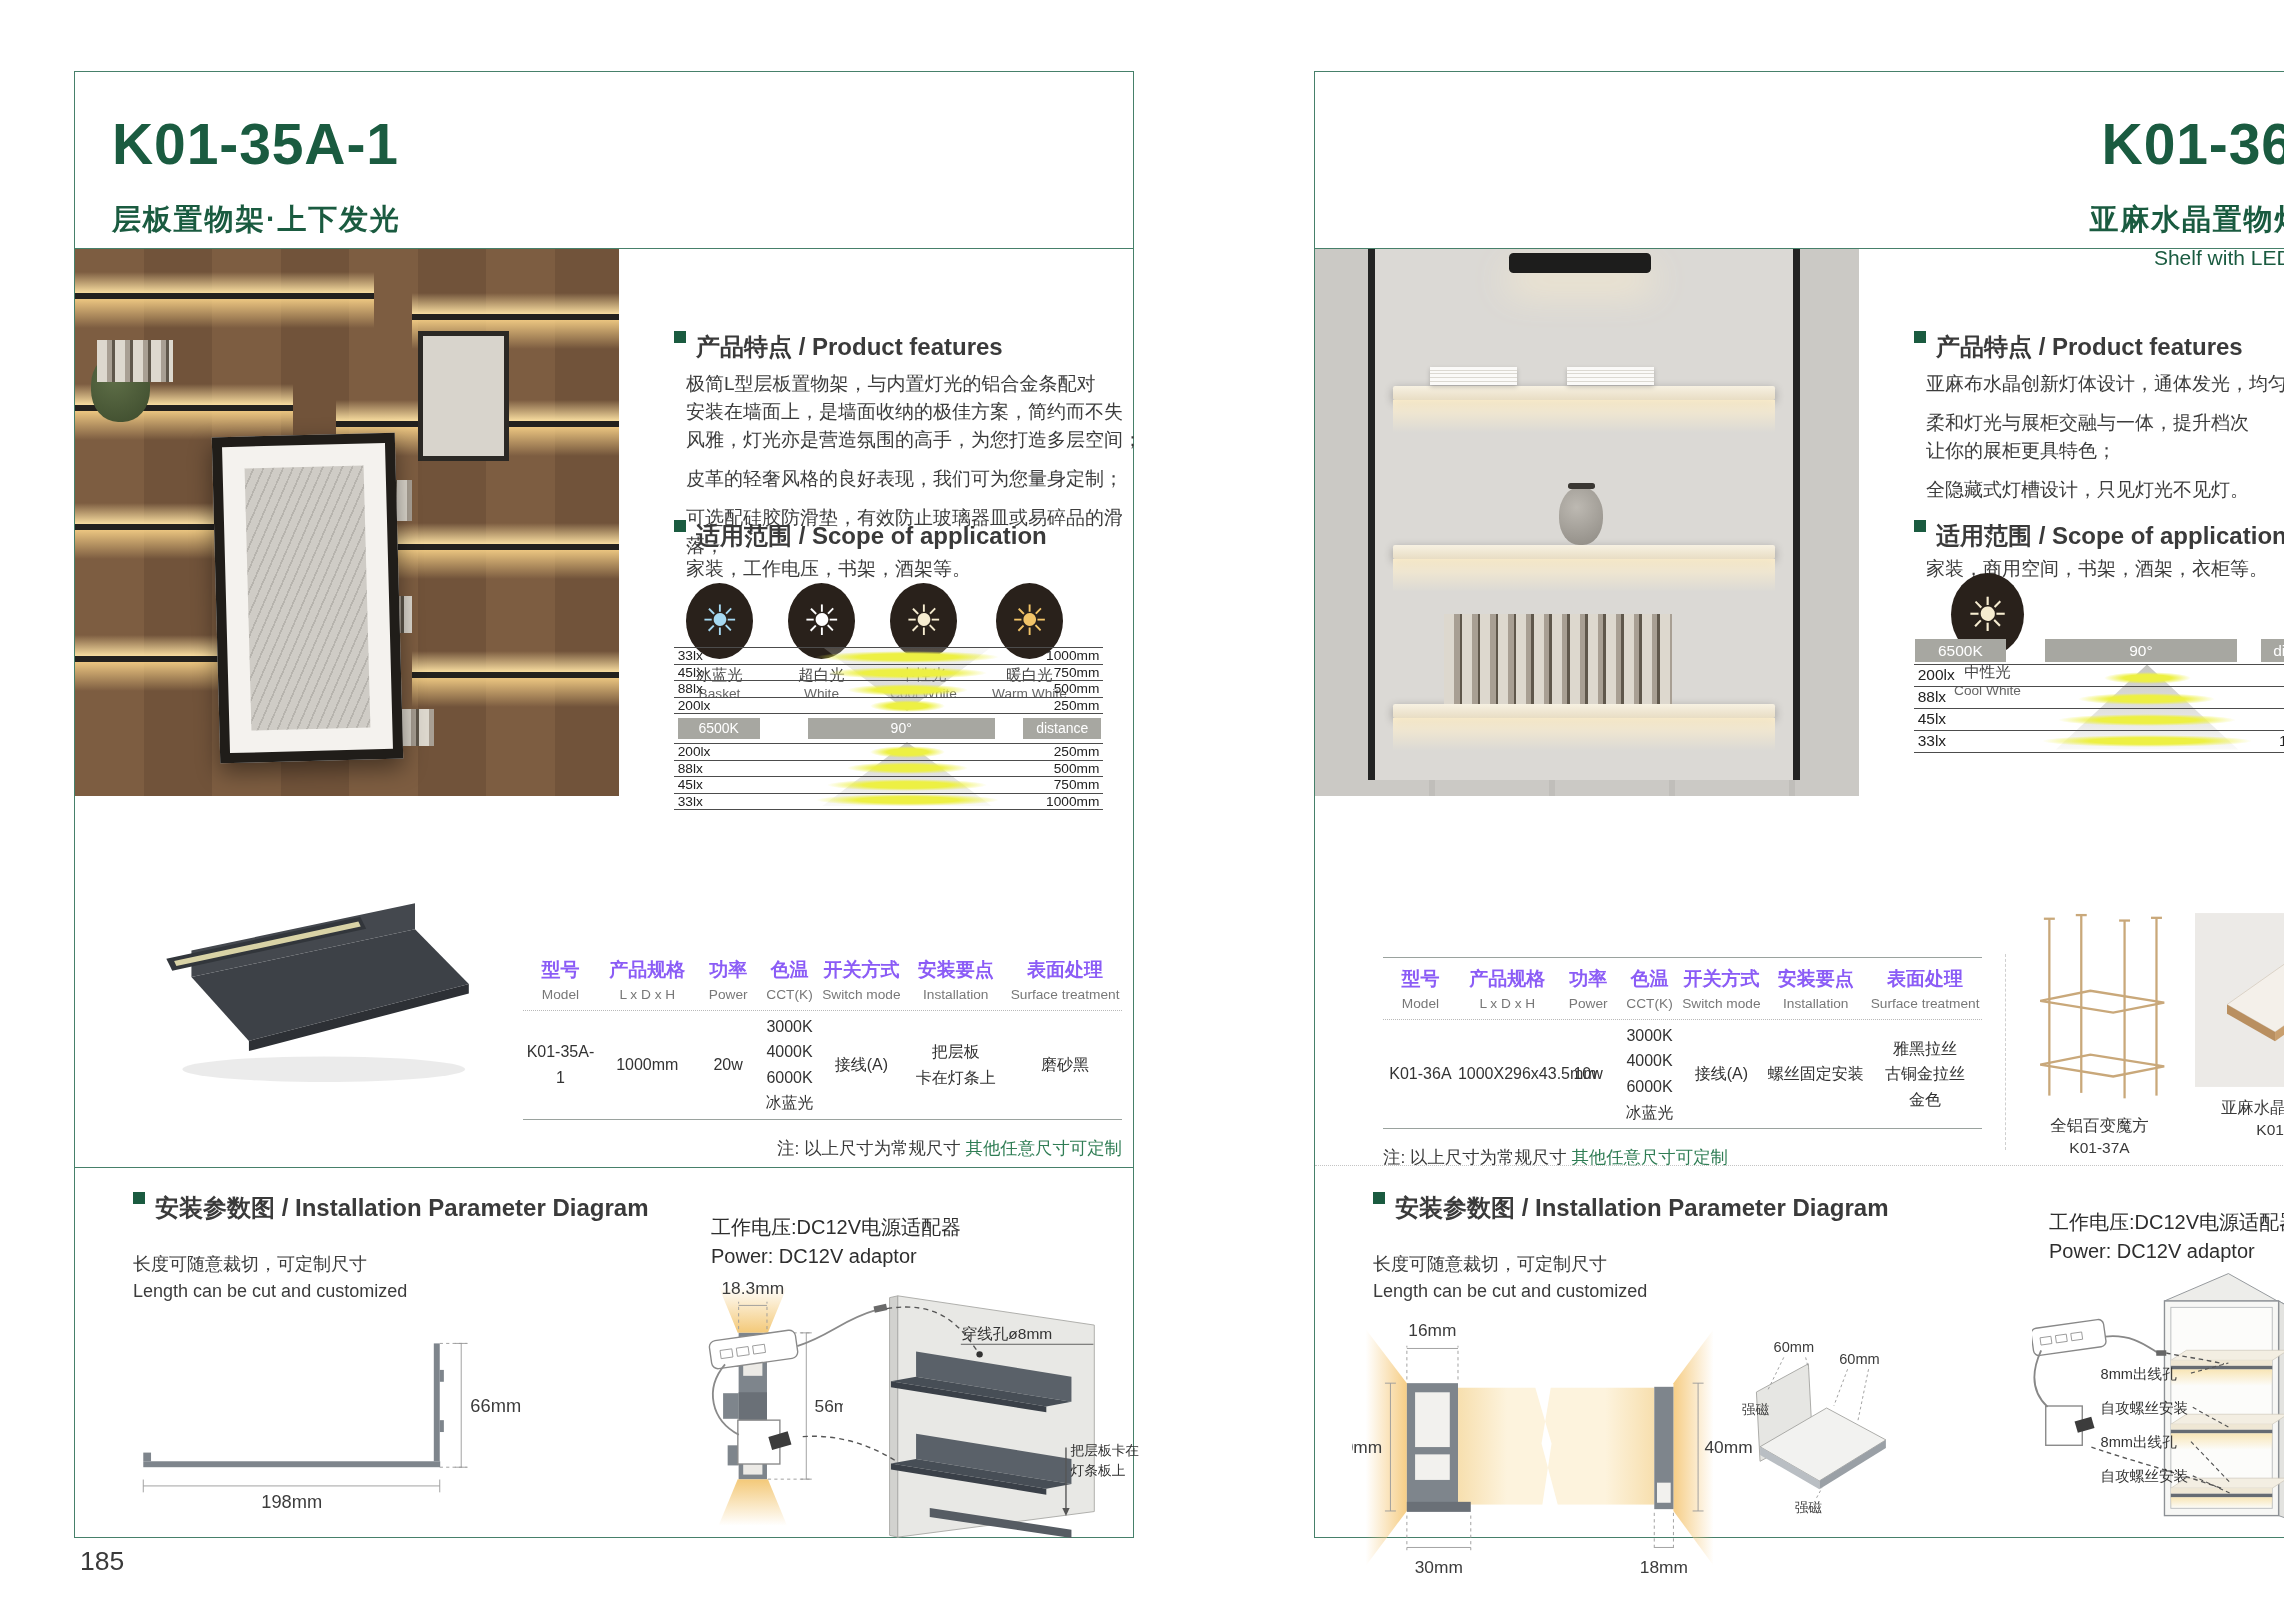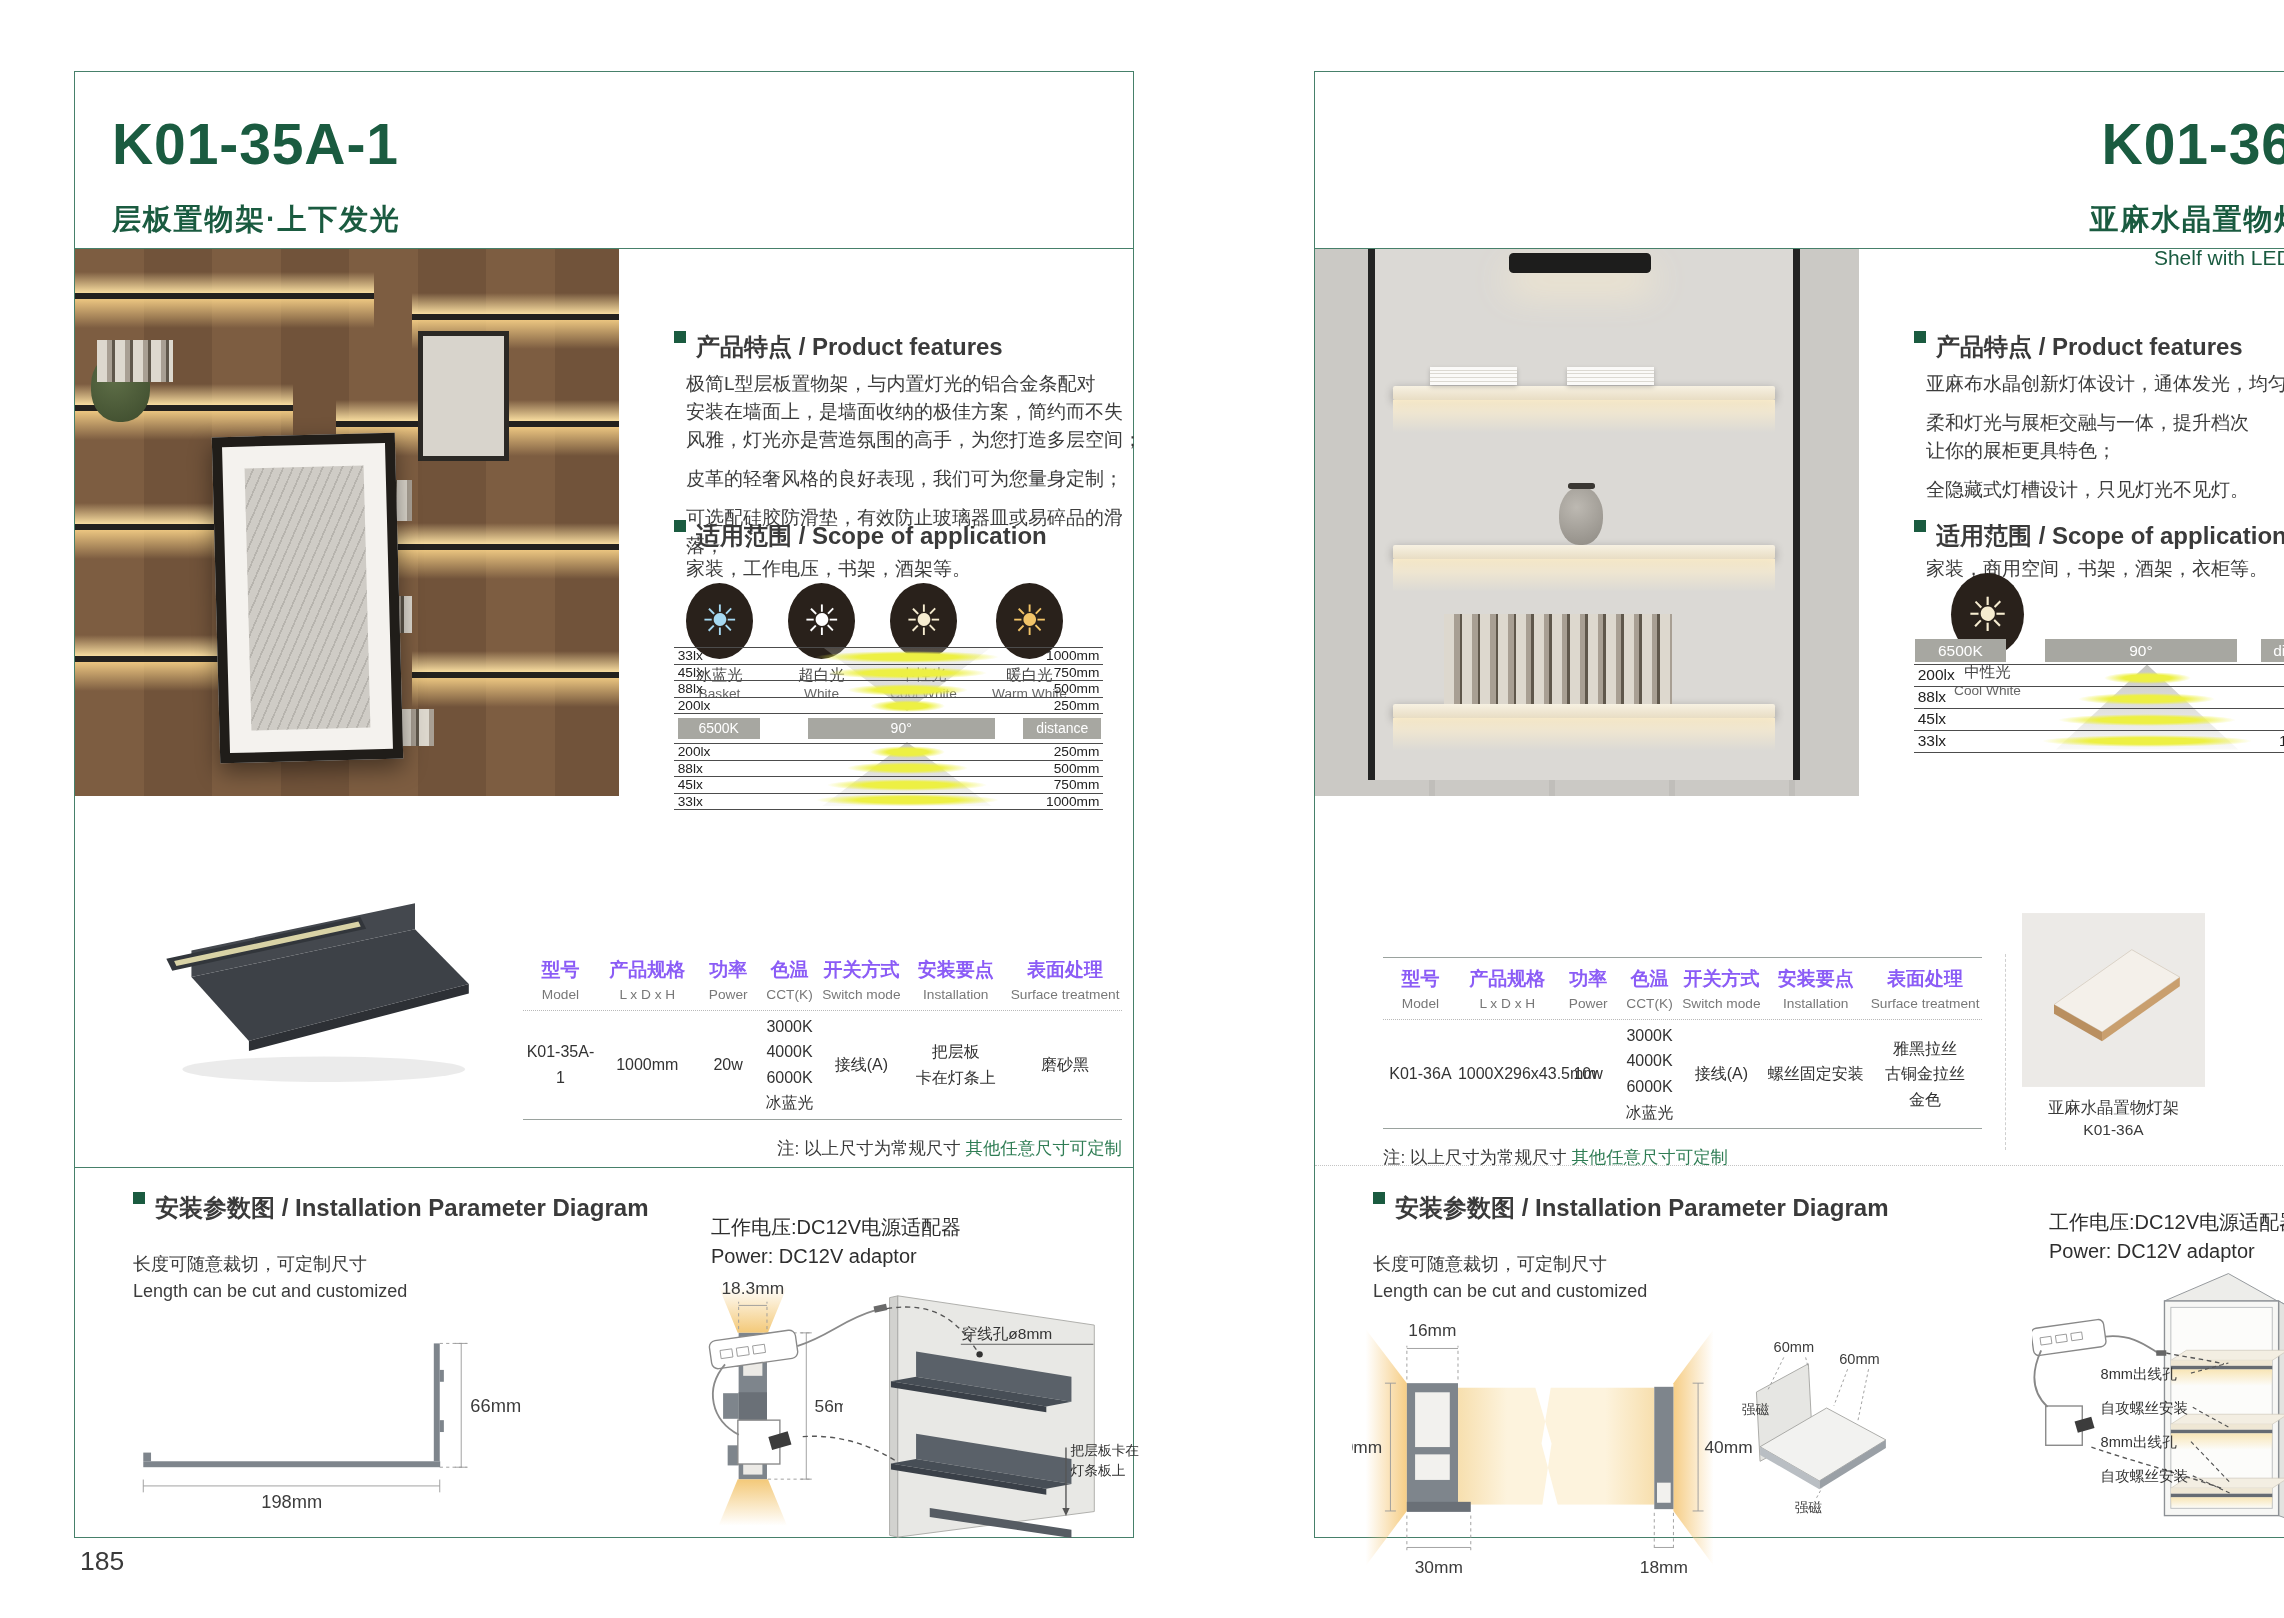--- a/index.html
+++ b/index.html
@@ -601,20 +601,38 @@
           <div>古铜金拉丝</div>
           <div>金色</div>
       </div>
     </div>
     <div class="note"><span>注: 以上尺寸为常规尺寸 </span><b>其他任意尺寸可定制</b></div>
   </div>
 
   <div class="vdash"></div>
 
   <div class="gallery">
+    <div class="fig">
+      <svg width="155" height="192" viewBox="0 0 340 420">
+        <g stroke="#c9a87a" stroke-width="5" fill="none">
+          <line x1="60" y1="12" x2="60" y2="400"></line>
+            <line x1="130" y1="4" x2="130" y2="394"></line>
+          <line x1="225" y1="16" x2="225" y2="406"></line>
+            <line x1="295" y1="10" x2="295" y2="400"></line>
+          <line x1="48" y1="12" x2="72" y2="12"></line>
+            <line x1="118" y1="4" x2="142" y2="4"></line>
+          <line x1="213" y1="16" x2="237" y2="16"></line>
+            <line x1="283" y1="10" x2="307" y2="10"></line>
+          <polygon points="40,192 150,170 312,196 200,218"></polygon>
+          <polygon points="40,332 150,310 312,336 200,358"></polygon>
+        </g>
+      </svg>
+      <div class="fig-cap">全铝百变魔方</div>
+      <div class="fig-model">K01-37A</div>
+    </div>
     <div class="fig">
       <svg width="183" height="174" viewBox="0 0 400 380">
         <rect x="0" y="0" width="400" height="380" fill="#eceae7"></rect>
         <polygon points="70,200 240,80 345,140 175,260" fill="#f4f0ea" stroke="#d9d0c4" stroke-width="2"></polygon>
         <polygon points="175,260 345,140 345,160 175,280" fill="#c99f6e"></polygon>
         <polygon points="70,200 175,260 175,280 70,220" fill="#b98f60"></polygon>
       </svg>
       <div class="fig-cap">亚麻水晶置物灯架</div>
       <div class="fig-model">K01-36A</div>
     </div>

